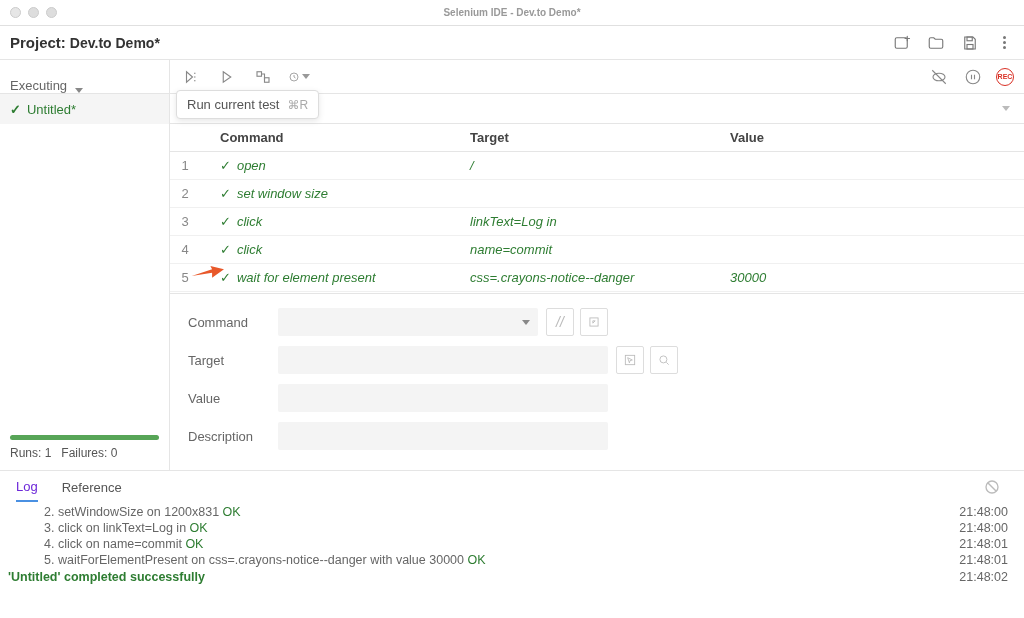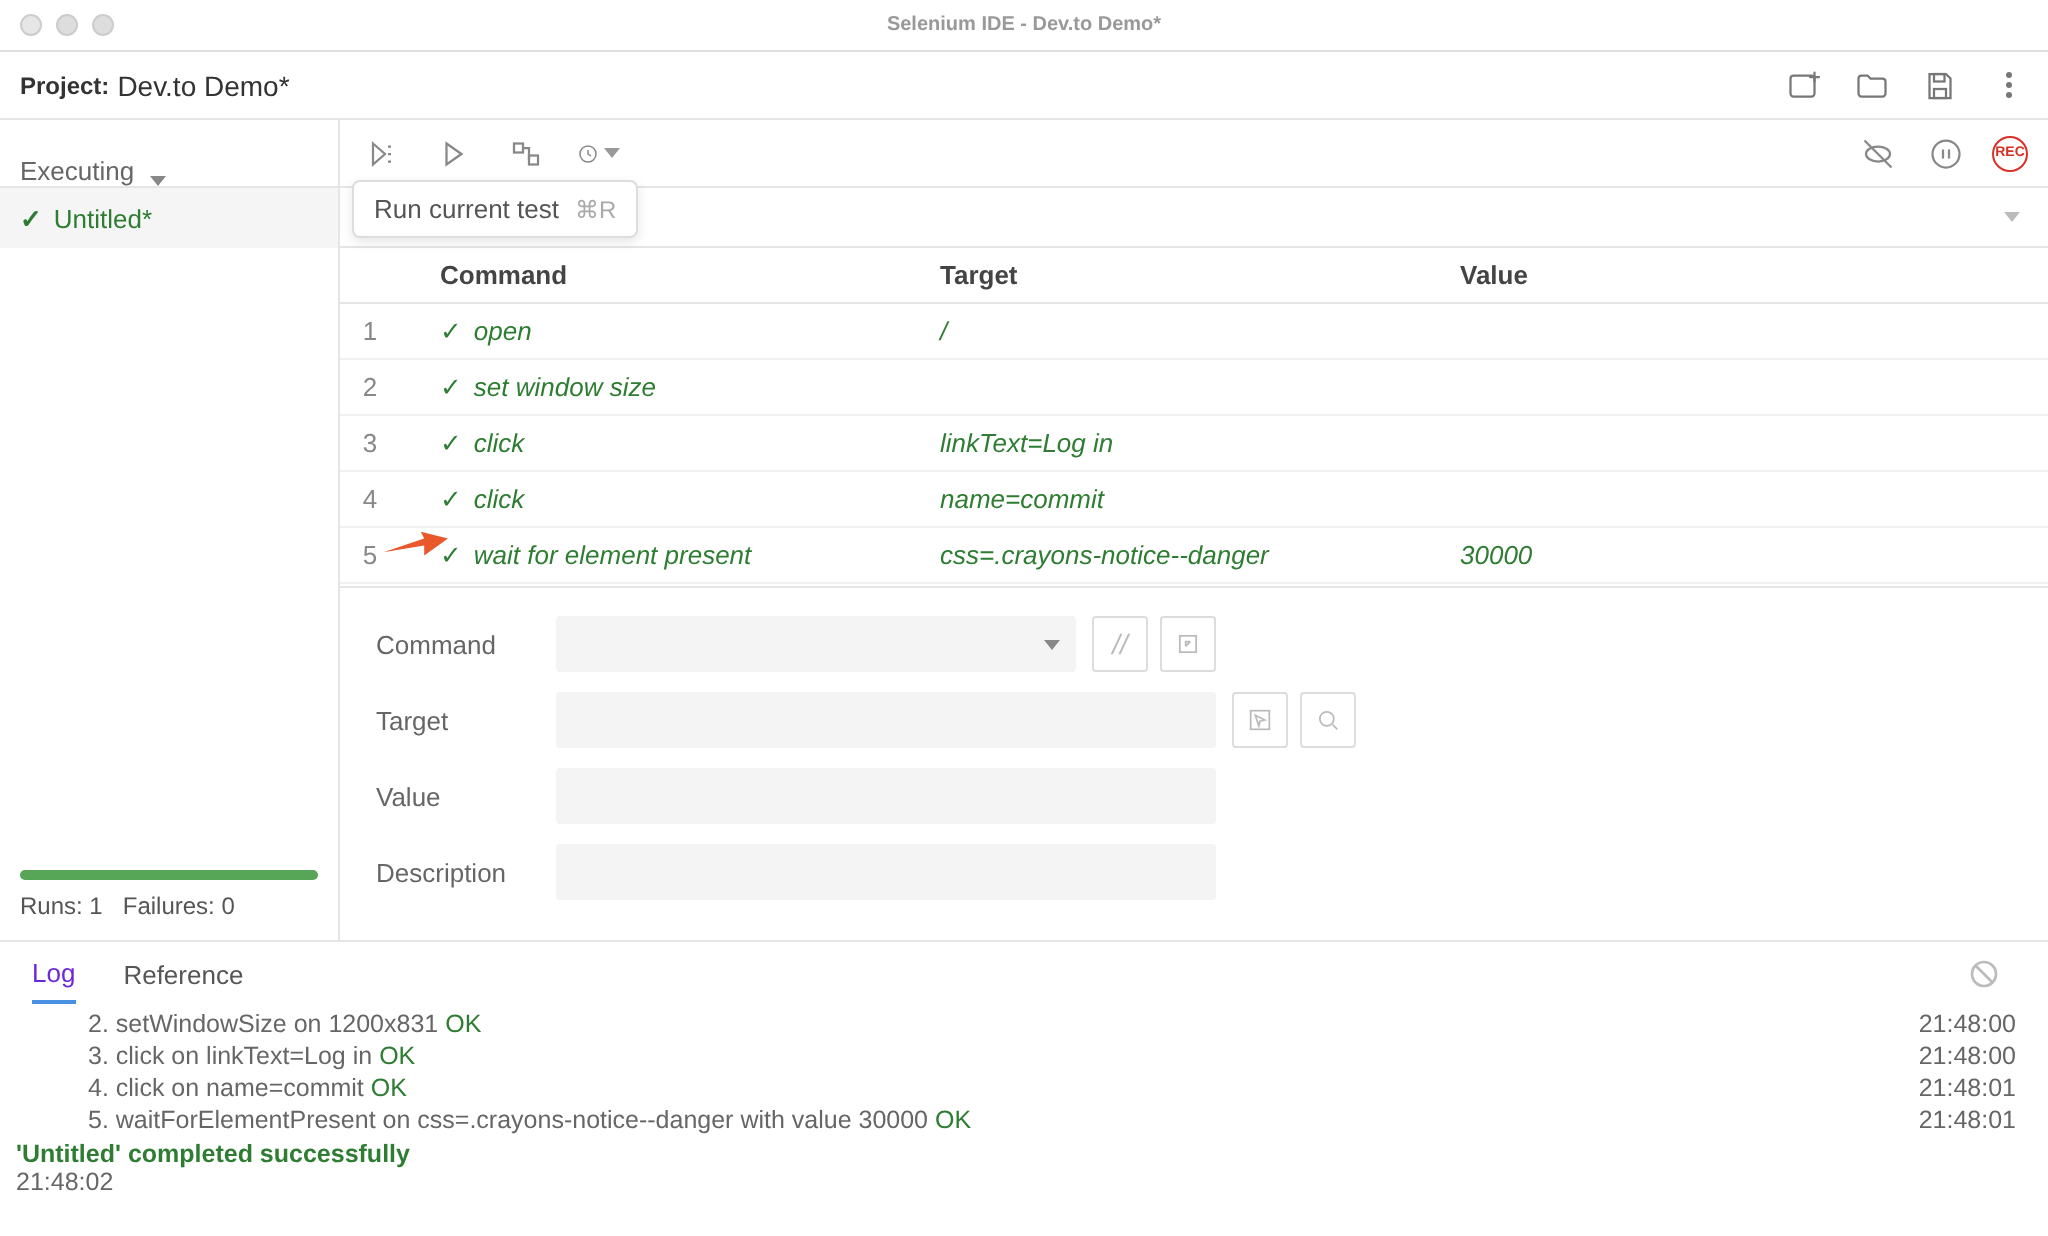--- a/index.html
+++ b/index.html
@@ -27,22 +27,22 @@
     .tl-dot.red { background: #e6e6e6; }
     .title-text { position: absolute; left: 0; right: 0; text-align: center; color: #999; font-weight: 600; font-size: 10px; }
     
     .project-bar {
       display: flex;
       align-items: center;
       height: 34px;
       padding: 0 10px;
       border-bottom: 1px solid #e5e5e5;
     }
-    .project-bar .label { font-weight: 600; font-size: 12px; }
-    .project-bar .name { font-weight: 400; font-size: 14px; margin-left: 4px; }
+    .project-bar .label { font-weight: 600; font-size: 15px; }
+    .project-bar .name { font-weight: 700; font-size: 14px; margin-left: 4px; }
     .project-bar .right-icons { margin-left: auto; display: flex; gap: 14px; align-items: center; color: #777; }
     .icon-btn { width: 20px; height: 20px; display: inline-flex; align-items: center; justify-content: center; cursor: pointer; }
     .icon-btn svg { width: 18px; height: 18px; stroke: #777; fill: none; stroke-width: 1.5; }
     .dots-vert { display: flex; flex-direction: column; gap: 2px; }
     .dots-vert span { width: 3px; height: 3px; border-radius: 50%; background: #777; }
     
     .main-split { display: flex; height: 410px; }
     .left-pane { width: 170px; border-right: 1px solid #e5e5e5; display: flex; flex-direction: column; }
     .exec-row {
       height: 34px; display: flex; align-items: flex-end; padding: 0 10px; border-bottom: 1px solid #e5e5e5;
@@ -99,21 +99,21 @@
     .ed-btn svg { width: 14px; height: 14px; stroke: #bbb; fill: none; stroke-width: 1.5; }
     .slashes { font-style: italic; color: #bbb; font-size: 14px; }
     
     .log-tabs { display: flex; gap: 24px; padding: 4px 16px 0 16px; border-top: 1px solid #e5e5e5; align-items: center; }
     .log-tab { padding: 4px 0 6px 0; color: #555; font-size: 13px; cursor: pointer; }
     .log-tab.active { border-bottom: 2px solid #4a90e2; color: #6d28d9; }
     .log-tabs .nope { margin-left: auto; margin-right: 8px; color: #bbb; }
     .log-body { padding: 2px 16px 6px 8px; font-size: 12.5px; color: #666; }
     .log-line { display: flex; justify-content: space-between; padding: 1px 0; margin-left: 36px; }
     .log-line .ok { color: #2e7d32; }
-    .log-success { color: #2e7d32; font-weight: 600; padding-top: 2px; display: flex; justify-content: space-between; flex-direction: column; }
+    .log-success { color: #2e7d32; font-weight: 600; padding-top: 2px; display: flex; justify-content: space-between; }
   </style>
 </head>
 <body>
 
 <div class="titlebar">
   <div class="traffic-lights">
     <div class="tl-dot red"></div>
     <div class="tl-dot"></div>
     <div class="tl-dot"></div>
   </div>

